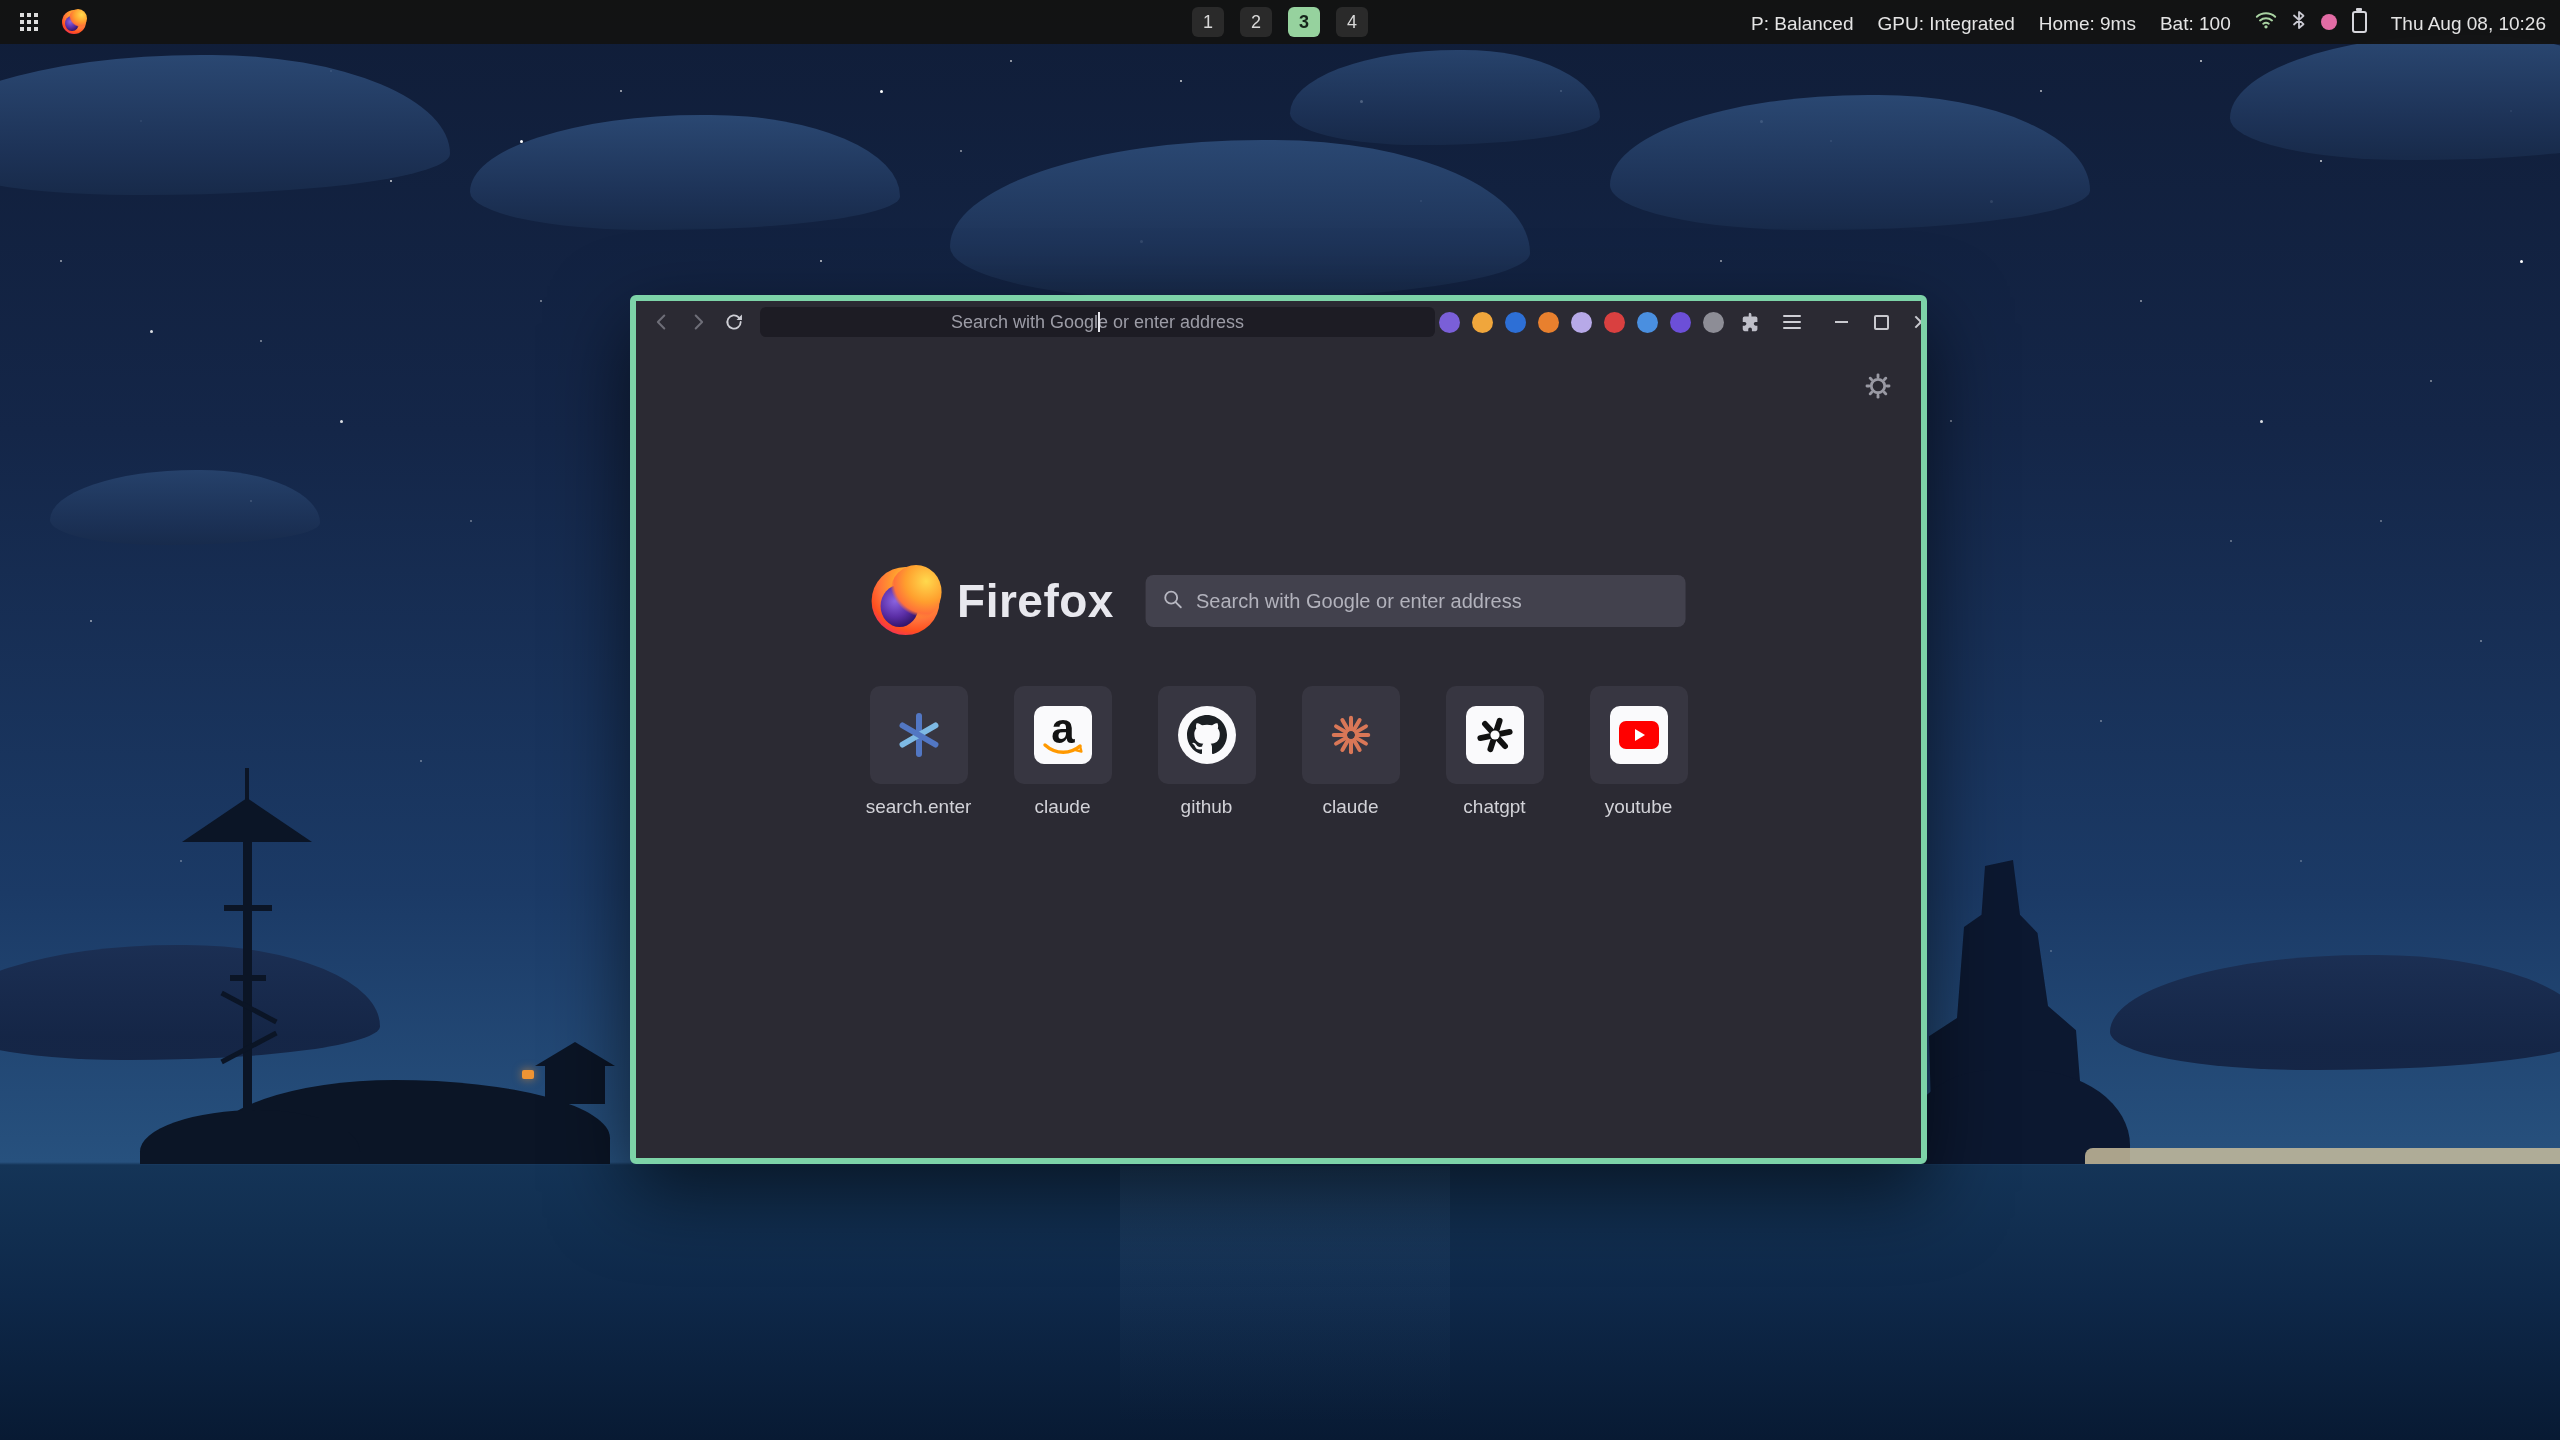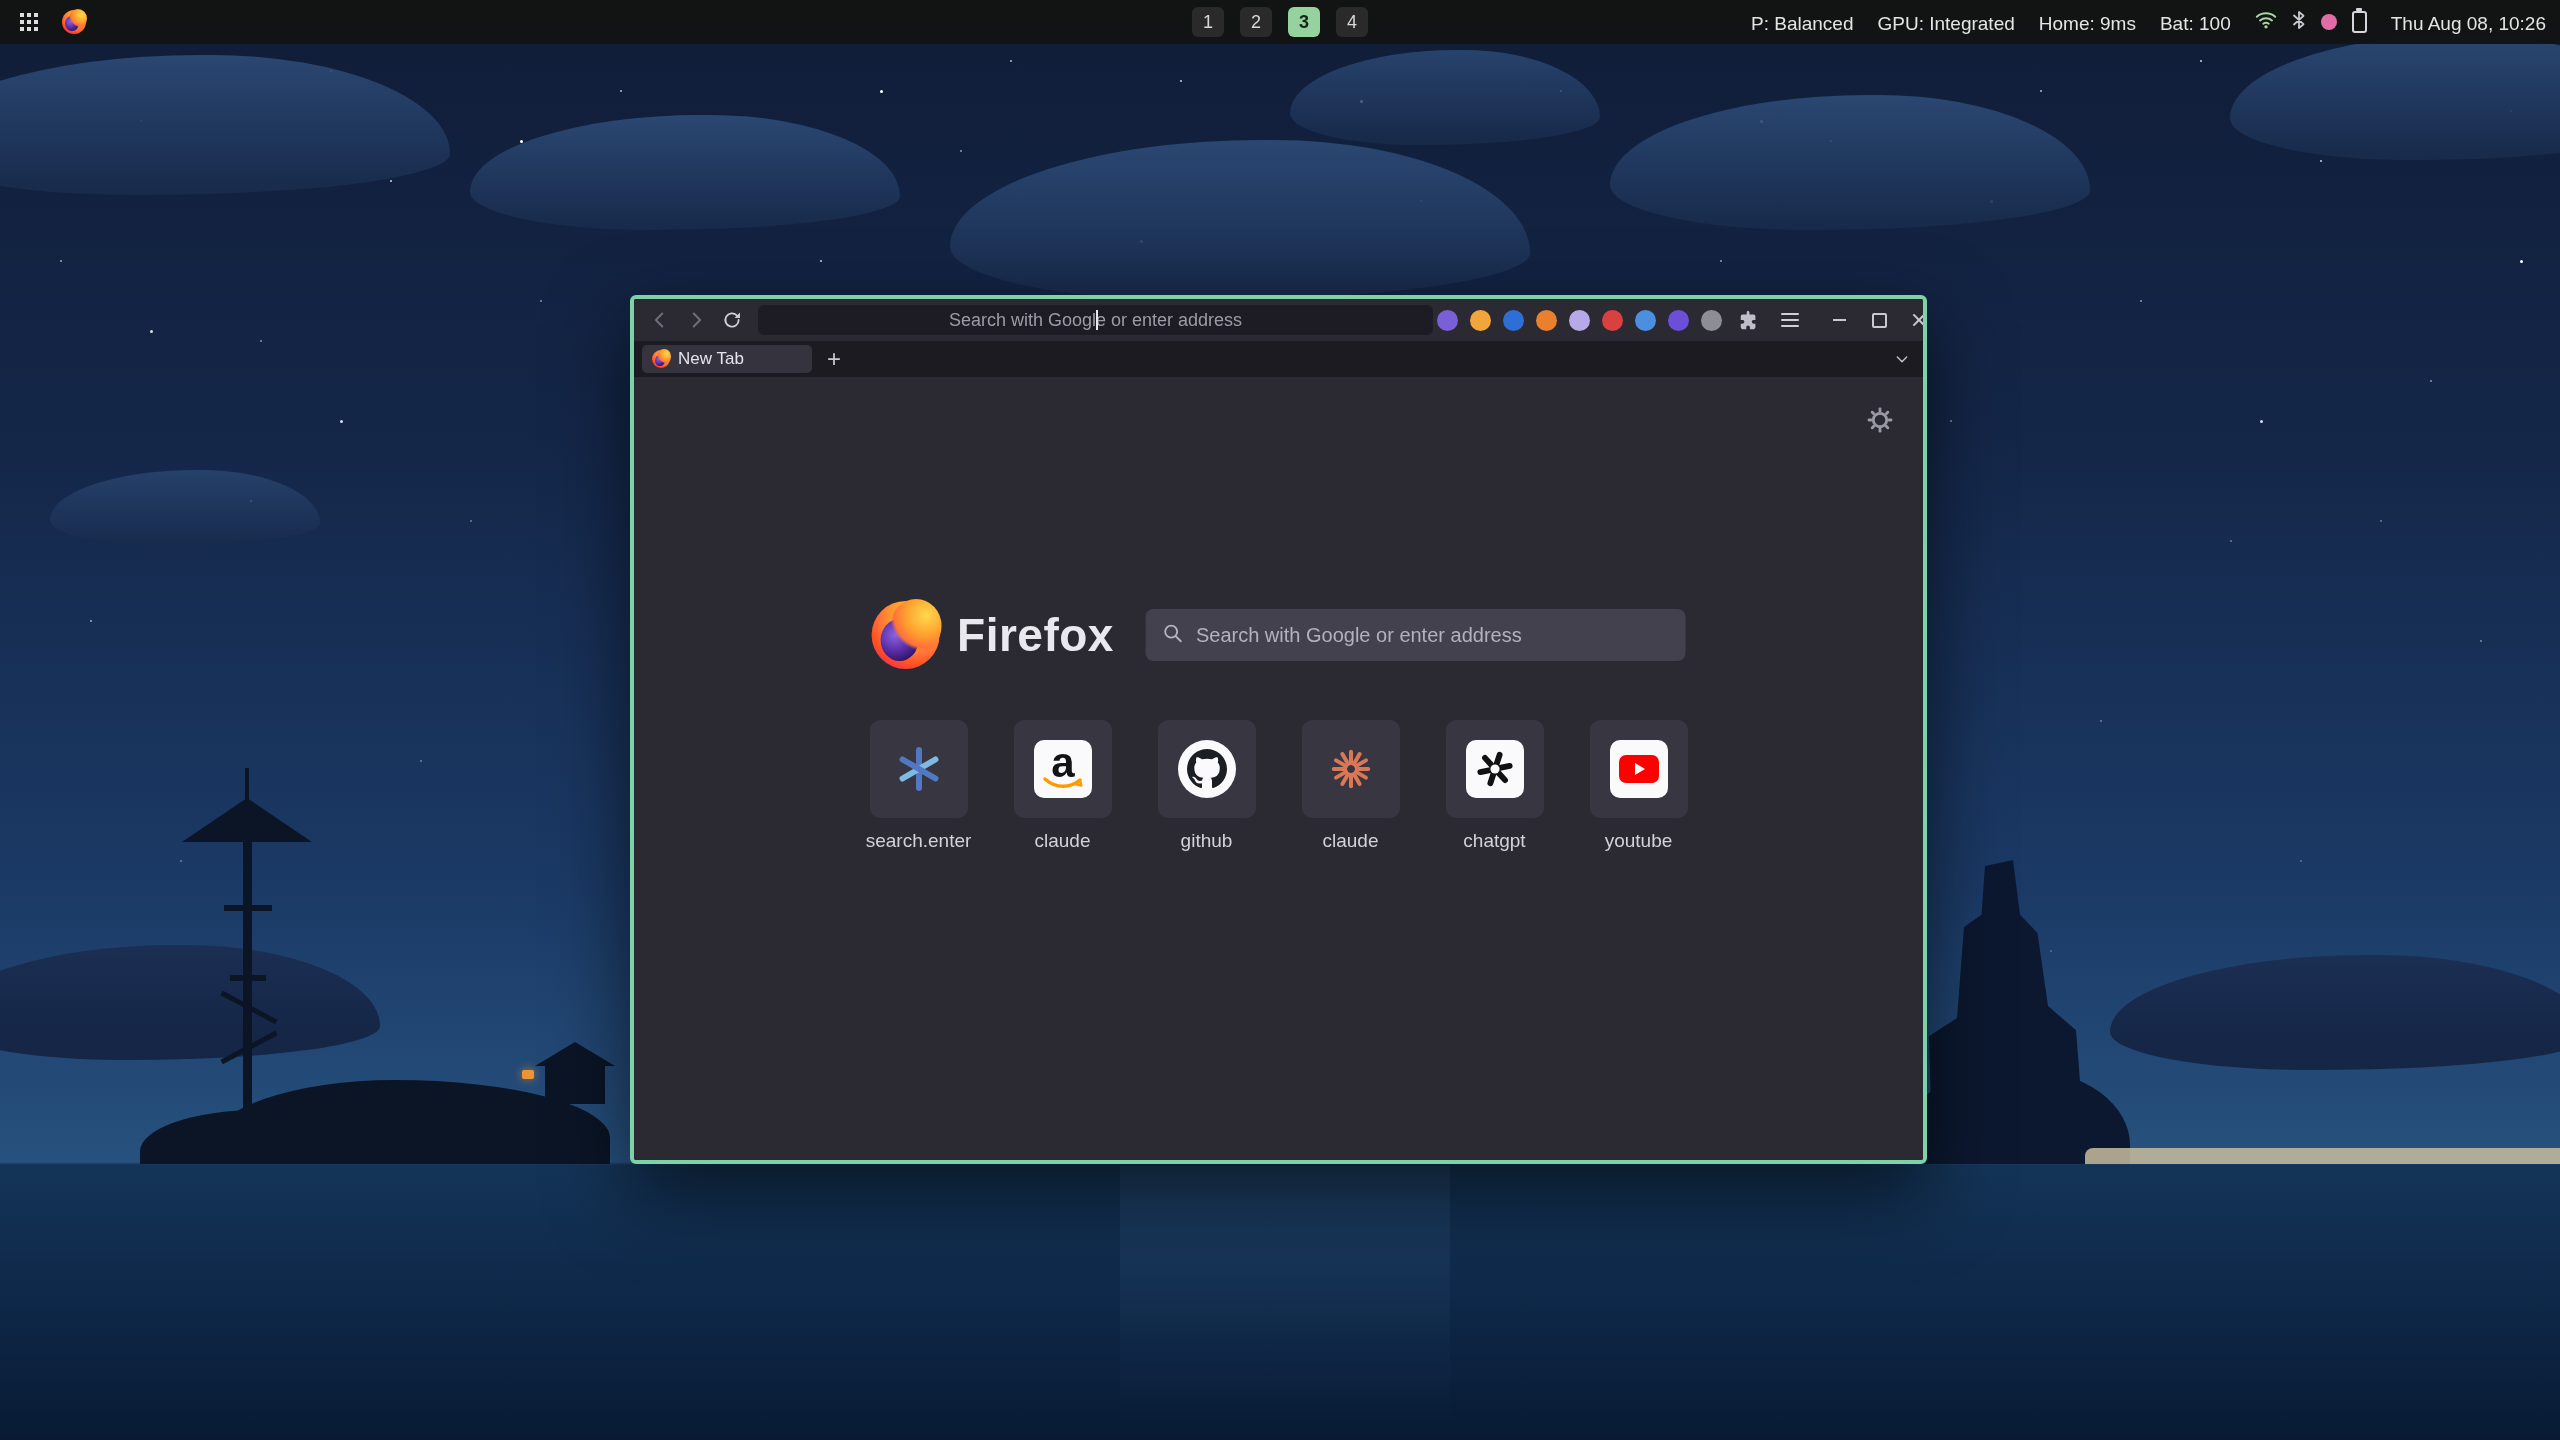--- a/index.html
+++ b/index.html
@@ -60,21 +60,21 @@
   .ff-logo{border-radius:50%;position:relative;flex:none;
     background:radial-gradient(circle at 66% 24%,#ffe34d 0%,#ffc63d 16%,#ff9a2e 36%,#ff7139 55%,#ff4f1f 70%,#f0246c 86%,#a8076e 100%);}
   .ff-logo::before{content:"";position:absolute;left:14%;top:26%;width:56%;height:62%;border-radius:50%;
     background:radial-gradient(circle at 38% 38%,#8a63e0 0%,#5b2ea6 45%,#2f1366 78%,#20094d 100%);}
   .ff-logo::after{content:"";position:absolute;right:-4%;top:-3%;width:76%;height:80%;border-radius:50%;
     background:radial-gradient(circle at 70% 30%,#ffd94d 0%,#ff9f2e 40%,#ff7139 62%,rgba(255,113,57,0) 70%);}
   .ff-24{width:24px;height:24px;} .ff-18{width:18px;height:18px;} .ff-68{width:68px;height:68px;}
 
   
   .window{position:absolute;left:630px;top:295px;width:1297px;height:869px;background:#2b2a33;
-    border:4px solid #737373;border-radius:6px;box-shadow:0 28px 80px rgba(0,0,0,.6);
+    border:6px solid #737373;border-radius:6px;box-shadow:0 28px 80px rgba(0,0,0,.6);
     display:flex;flex-direction:column;overflow:hidden;z-index:10;box-sizing:border-box;}
   .toolbar{height:42px;flex:none;display:flex;align-items:center;padding:0 10px;gap:4px;background:#2b2a33;}
   .nav-btn{width:32px;height:32px;display:flex;align-items:center;justify-content:center;border-radius:4px;flex:none;}
   .urlbar{width:675px;height:30px;background:#1d1c24;border-radius:6px;margin-left:6px;position:relative;
     display:flex;align-items:center;justify-content:center;color:#9c9ca6;font-size:18px;flex:none;}
   .caret{position:absolute;left:50%;top:5px;bottom:5px;width:2px;background:#e8e8ee;}
   .toolbar-right{margin-left:auto;display:flex;align-items:center;gap:13px;padding-right:2px;}
   .ext-icons{display:flex;align-items:center;gap:12px;}
   .ext-icon{width:21px;height:21px;border-radius:50%;display:inline-block;}
   .tool-icon{width:28px;height:28px;display:flex;align-items:center;justify-content:center;}
@@ -257,32 +257,20 @@
         <span class="win-btn">
             <span class="max-icon"></span>
           </span>
         <span class="win-btn">
             <span class="x-icon"></span>
           </span>
       </span>
     </div>
   </div>
 
-  <div class="tabbar">
-    <div class="tab">
-      <span class="ff-logo ff-18"></span>
-      <span>New Tab</span>
-    </div>
-    <span class="newtab-plus">+</span>
-    <span class="tab-chevron">
-      <svg width="16" height="16" viewBox="0 0 24 24">
-          <path d="M5 9 L12 16 L19 9" stroke="#bfbfc9" stroke-width="2.2" fill="none" stroke-linecap="round" stroke-linejoin="round"></path>
-        </svg>
-    </span>
-  </div>
 
   <div class="content">
     <span class="gear-btn">
       <svg width="26" height="26" viewBox="0 0 24 24">
         <g fill="#9a9aa4">
           <rect x="10.7" y="0.5" width="2.6" height="4.5" rx="1.2"></rect>
           <rect x="10.7" y="0.5" width="2.6" height="4.5" rx="1.2" transform="rotate(45 12 12)"></rect>
           <rect x="10.7" y="0.5" width="2.6" height="4.5" rx="1.2" transform="rotate(90 12 12)"></rect>
           <rect x="10.7" y="0.5" width="2.6" height="4.5" rx="1.2" transform="rotate(135 12 12)"></rect>
           <rect x="10.7" y="0.5" width="2.6" height="4.5" rx="1.2" transform="rotate(180 12 12)"></rect>

